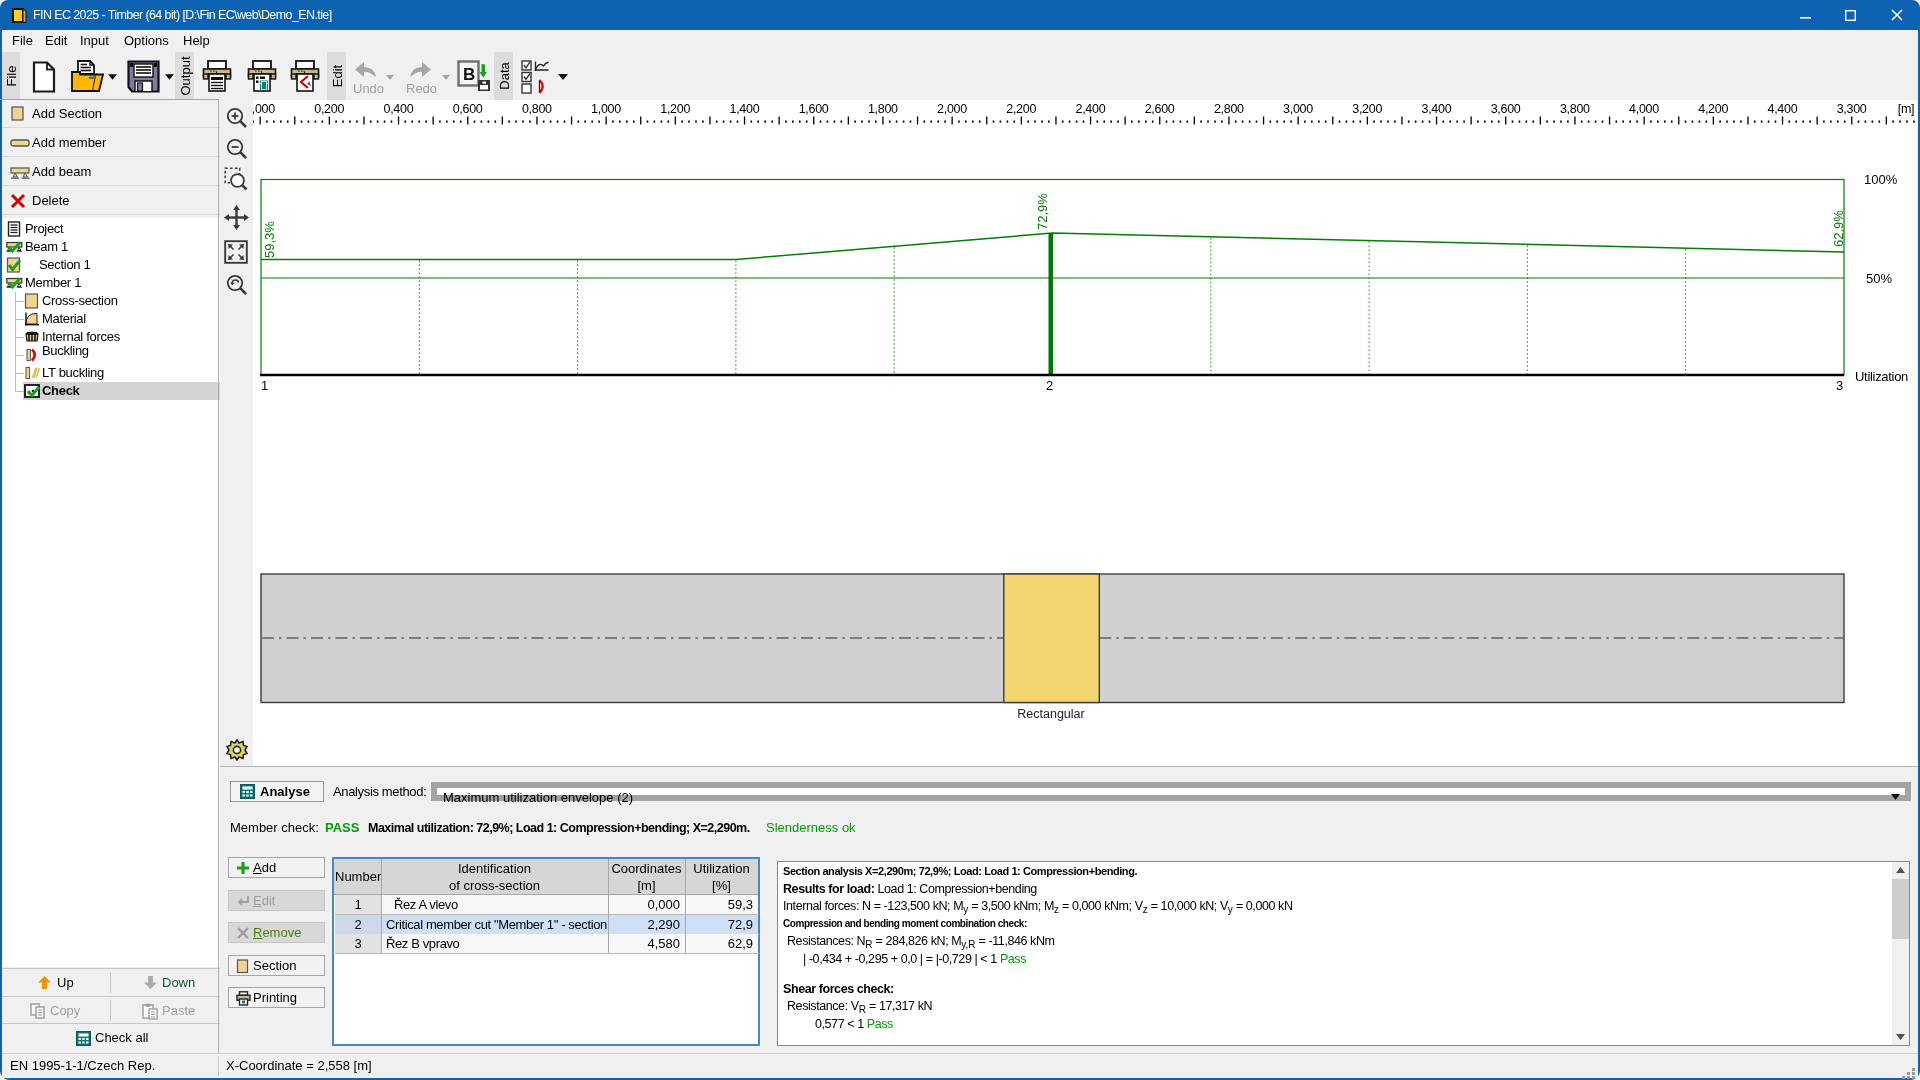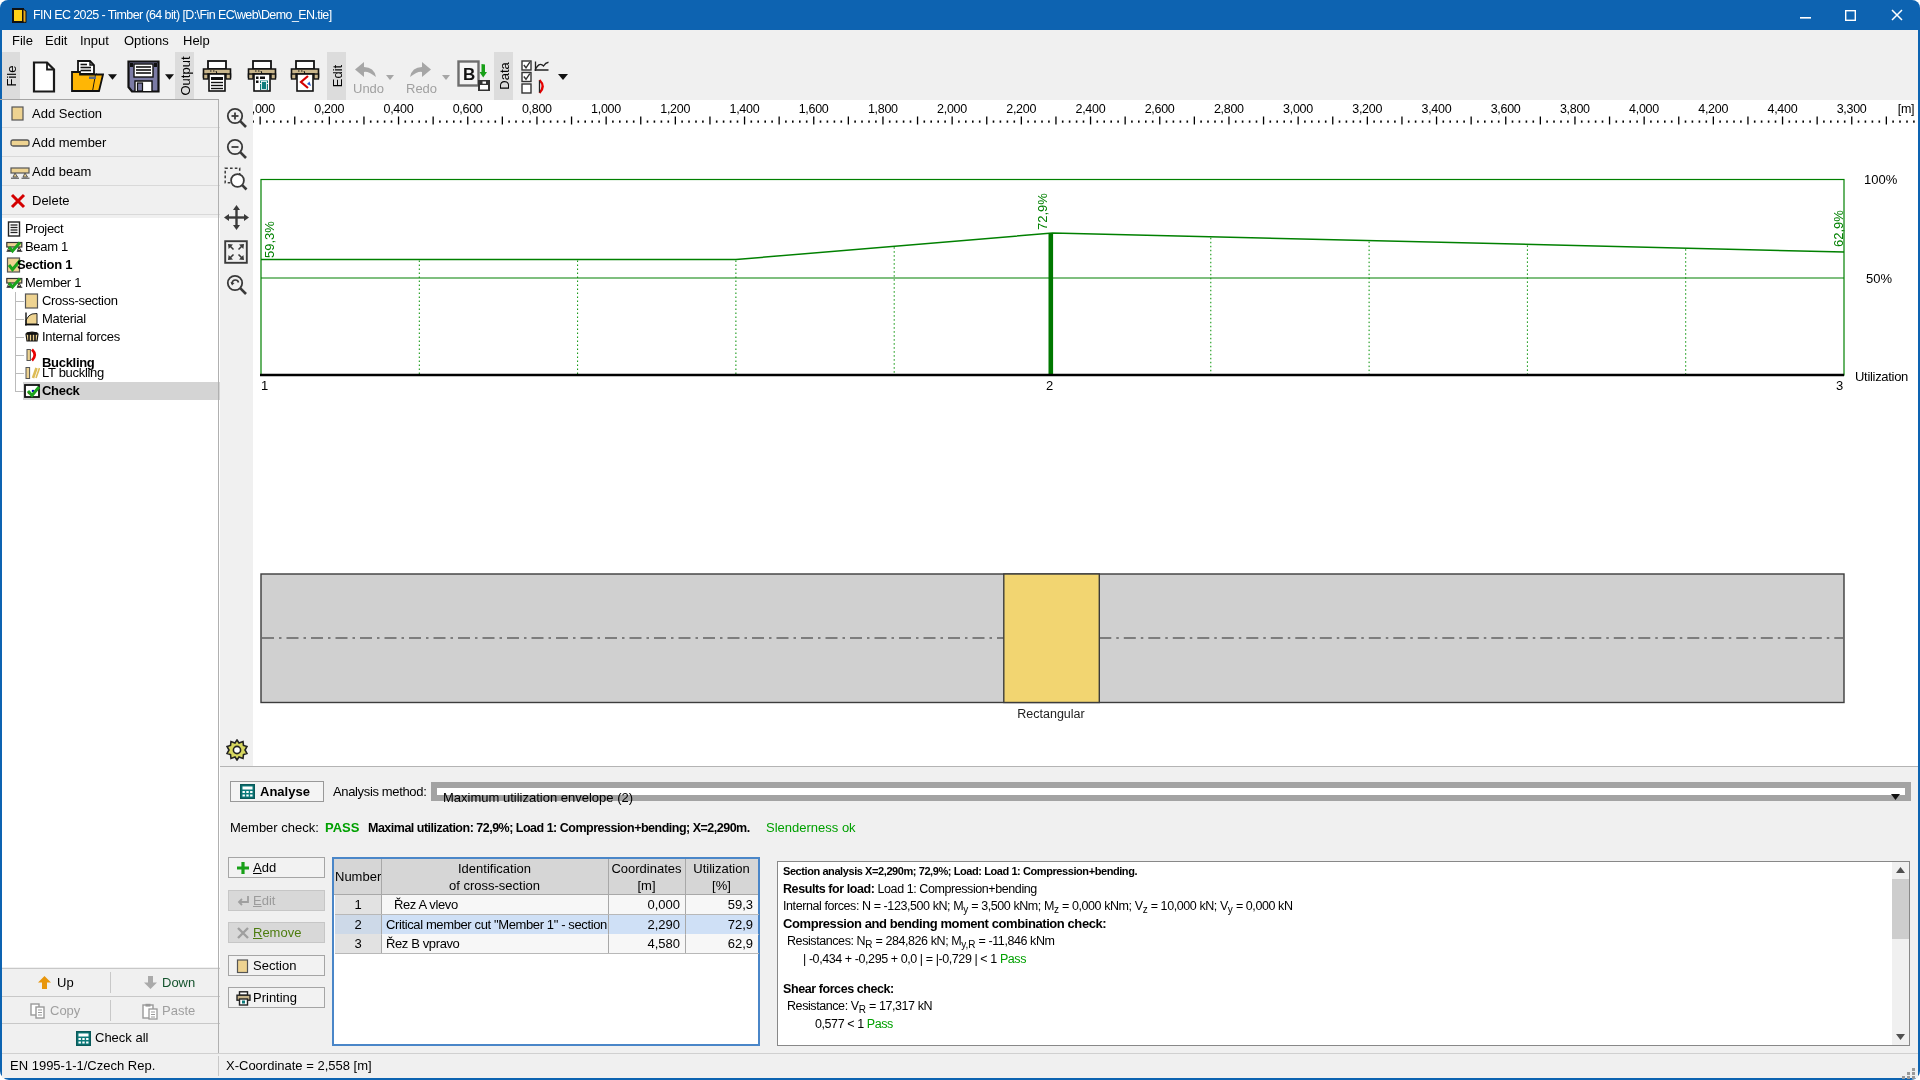--- a/index.html
+++ b/index.html
@@ -253,21 +253,21 @@
           <path d="M3 8.2 L1.5 11.5 L5 11.5 Z M13 8.2 L11.5 11.5 L15 11.5 Z" fill="#eed391" stroke="#333" stroke-width="1"></path>
           <line x1="0.5" y1="12.3" x2="6" y2="12.3" stroke="#333" stroke-width="1"></line>
           <line x1="10.8" y1="12.3" x2="16.3" y2="12.3" stroke="#333" stroke-width="1"></line>
           <path d="M3 8 L6.5 12 L14 3.5" fill="none" stroke="#1ca31c" stroke-width="3"></path>
         </svg></div>
       <div style="position:absolute;left:23px;top:20px;height:18px;line-height:18px;font-weight:normal">Beam 1</div>
 <div style="position:absolute;left:4px;top:39px;width:17px;height:16px"><svg width="16" height="16" viewBox="0 0 16 16">
           <rect x="1.5" y="1" width="12" height="14" fill="#eed391" stroke="#555" stroke-width="1.2"></rect>
           <path d="M3 8 L6.5 12.5 L14 3.5" fill="none" stroke="#1ca31c" stroke-width="3"></path>
         </svg></div>
-      <div style="position:absolute;left:15px;top:38px;height:18px;line-height:18px;font-weight:bold">Section 1</div>
+      <div style="position:absolute;left:37px;top:38px;height:18px;line-height:18px;font-weight:normal">Section 1</div>
 <div style="position:absolute;left:4px;top:57px;width:17px;height:16px"><svg width="17" height="16" viewBox="0 0 17 16">
           <rect x="0.8" y="3.5" width="15" height="4.5" fill="#eed391" stroke="#333" stroke-width="1.2"></rect>
           <path d="M3 8.2 L1.5 11.5 L5 11.5 Z M13 8.2 L11.5 11.5 L15 11.5 Z" fill="#eed391" stroke="#333" stroke-width="1"></path>
           <line x1="0.5" y1="12.3" x2="6" y2="12.3" stroke="#333" stroke-width="1"></line>
           <line x1="10.8" y1="12.3" x2="16.3" y2="12.3" stroke="#333" stroke-width="1"></line>
           <path d="M3 8 L6.5 12 L14 3.5" fill="none" stroke="#1ca31c" stroke-width="3"></path>
         </svg></div>
       <div style="position:absolute;left:23px;top:56px;height:18px;line-height:18px;font-weight:normal">Member 1</div>
 <div style="position:absolute;left:13px;top:74px;width:1px;height:99px;background:#bbb"></div>
 <div style="position:absolute;left:13px;top:83px;width:9px;height:1px;background:#bbb"></div>
@@ -291,21 +291,21 @@
             <line x1="11" y1="5" x2="11" y2="12"></line>
           </g>
           <rect x="2.6" y="3.2" width="10.8" height="2.6" fill="#111"></rect>
         </svg></div>
       <div style="position:absolute;left:40px;top:110px;height:18px;line-height:18px;font-weight:normal">Internal forces</div>
 <div style="position:absolute;left:13px;top:137px;width:9px;height:1px;background:#bbb"></div>
       <div style="position:absolute;left:22px;top:129px;width:17px;height:16px"><svg width="16" height="16" viewBox="0 0 16 16">
           <rect x="3" y="2.5" width="3.4" height="11" fill="#eed391" stroke="#555" stroke-width="1"></rect>
           <path d="M8 2.5 Q13.5 8 8 13.5" fill="none" stroke="#e80000" stroke-width="2.6"></path>
         </svg></div>
-      <div style="position:absolute;left:40px;top:136px;height:18px;line-height:18px;font-weight:bold">Buckling</div>
+      <div style="position:absolute;left:40px;top:124px;height:18px;line-height:18px;font-weight:normal">Buckling</div>
 <div style="position:absolute;left:13px;top:155px;width:9px;height:1px;background:#bbb"></div>
       <div style="position:absolute;left:22px;top:147px;width:17px;height:16px"><svg width="16" height="16" viewBox="0 0 16 16">
           <rect x="2" y="2.5" width="3.6" height="11" fill="#eed391" stroke="#555" stroke-width="1"></rect>
           <path d="M9 13 L12.5 3" stroke="#ddbb55" stroke-width="2.6"></path>
           <path d="M12 13 L15.5 3" stroke="#ddbb55" stroke-width="1.6"></path>
         </svg></div>
       <div style="position:absolute;left:40px;top:146px;height:18px;line-height:18px;font-weight:normal">LT buckling</div>
 <div style="position:absolute;left:21px;top:164px;width:197px;height:18px;background:#d4d4d4"></div>
       <div style="position:absolute;left:13px;top:173px;width:9px;height:1px;background:#bbb"></div>
       <div style="position:absolute;left:22px;top:165px;width:17px;height:16px"><svg width="17" height="16" viewBox="0 0 17 16">
@@ -827,21 +827,21 @@
     <div style="position:absolute;left:115px;top:166.5px;width:424px;height:0.8px;background:#b8b8b8"></div>
     <div style="position:absolute;left:115px;top:167.0px;width:46px;height:19.0px;background:#e2e2e2;text-align:center;line-height:19.0px">3</div>
     <div style="position:absolute;left:162px;top:167.0px;width:226px;height:19.0px;background:#f7f7f7;line-height:19.0px;padding-left:4px;white-space:nowrap;overflow:hidden;letter-spacing:-0.38px">Řez B vpravo</div>
     <div style="position:absolute;left:389px;top:167.0px;width:76px;height:19.0px;background:#f7f7f7;line-height:19.0px;text-align:right;padding-right:5px">4,580</div>
     <div style="position:absolute;left:466px;top:167.0px;width:72px;height:19.0px;background:#f7f7f7;line-height:19.0px;text-align:right;padding-right:5px">62,9</div>
     <div style="position:absolute;left:115px;top:186.0px;width:424px;height:0.8px;background:#b8b8b8"></div>
 <div style="position:absolute;left:557px;top:94px;width:1133px;height:185px;border:1px solid #888;background:#fff"></div>
 <div style="position:absolute;left:563px;top:95px;height:18px;line-height:18px;white-space:nowrap;font-size:11px;letter-spacing:-0.42px"><b>Section analysis X=2,290m; 72,9%; Load: Load 1: Compression+bending.</b></div>
     <div style="position:absolute;left:563px;top:112.5px;height:18px;line-height:18px;white-space:nowrap;font-size:12.5px;letter-spacing:-0.42px"><b>Results for load:</b> Load 1: Compression+bending</div>
     <div style="position:absolute;left:563px;top:130px;height:18px;line-height:18px;white-space:nowrap;font-size:12.5px;letter-spacing:-0.42px">Internal forces: N = -123,500 kN; M<sub>y</sub> = 3,500 kNm; M<sub>z</sub> = 0,000 kNm; V<sub>z</sub> = 10,000 kN; V<sub>y</sub> = 0,000 kN</div>
-    <div style="position:absolute;left:563px;top:147.5px;height:18px;line-height:18px;white-space:nowrap;font-size:13px;letter-spacing:-0.42px"><b>Compression and bending moment combination check:</b></div>
+    <div style="position:absolute;left:563px;top:147.5px;height:18px;line-height:18px;white-space:nowrap;font-size:10px;letter-spacing:-0.42px"><b>Compression and bending moment combination check:</b></div>
     <div style="position:absolute;left:567px;top:165px;height:18px;line-height:18px;white-space:nowrap;font-size:12.5px;letter-spacing:-0.42px">Resistances: N<sub>R</sub> = 284,826 kN; M<sub>y,R</sub> = -11,846 kNm</div>
     <div style="position:absolute;left:583px;top:182.5px;height:18px;line-height:18px;white-space:nowrap;font-size:12.5px;letter-spacing:-0.42px">| -0,434 + -0,295 + 0,0 | = |-0,729 | &lt; 1 <span class="grn">Pass</span></div>
     <div style="position:absolute;left:563px;top:212.5px;height:18px;line-height:18px;white-space:nowrap;font-size:12.5px;letter-spacing:-0.42px"><b>Shear forces check:</b></div>
     <div style="position:absolute;left:567px;top:230px;height:18px;line-height:18px;white-space:nowrap;font-size:12.5px;letter-spacing:-0.42px">Resistance: V<sub>R</sub> = 17,317 kN</div>
     <div style="position:absolute;left:595px;top:247.5px;height:18px;line-height:18px;white-space:nowrap;font-size:12.5px;letter-spacing:-0.42px">0,577 &lt; 1 <span class="grn">Pass</span></div>
 <div style="position:absolute;left:1672px;top:95px;width:17px;height:183px;background:#f0f0f0">
   <svg style="position:absolute;left:4px;top:5px" width="9" height="6" viewBox="0 0 9 6">
         <path d="M4.5 0 L9 6 L0 6 Z" fill="#505050"></path>
       </svg>
   <svg style="position:absolute;left:4px;bottom:5px" width="9" height="6" viewBox="0 0 9 6">

